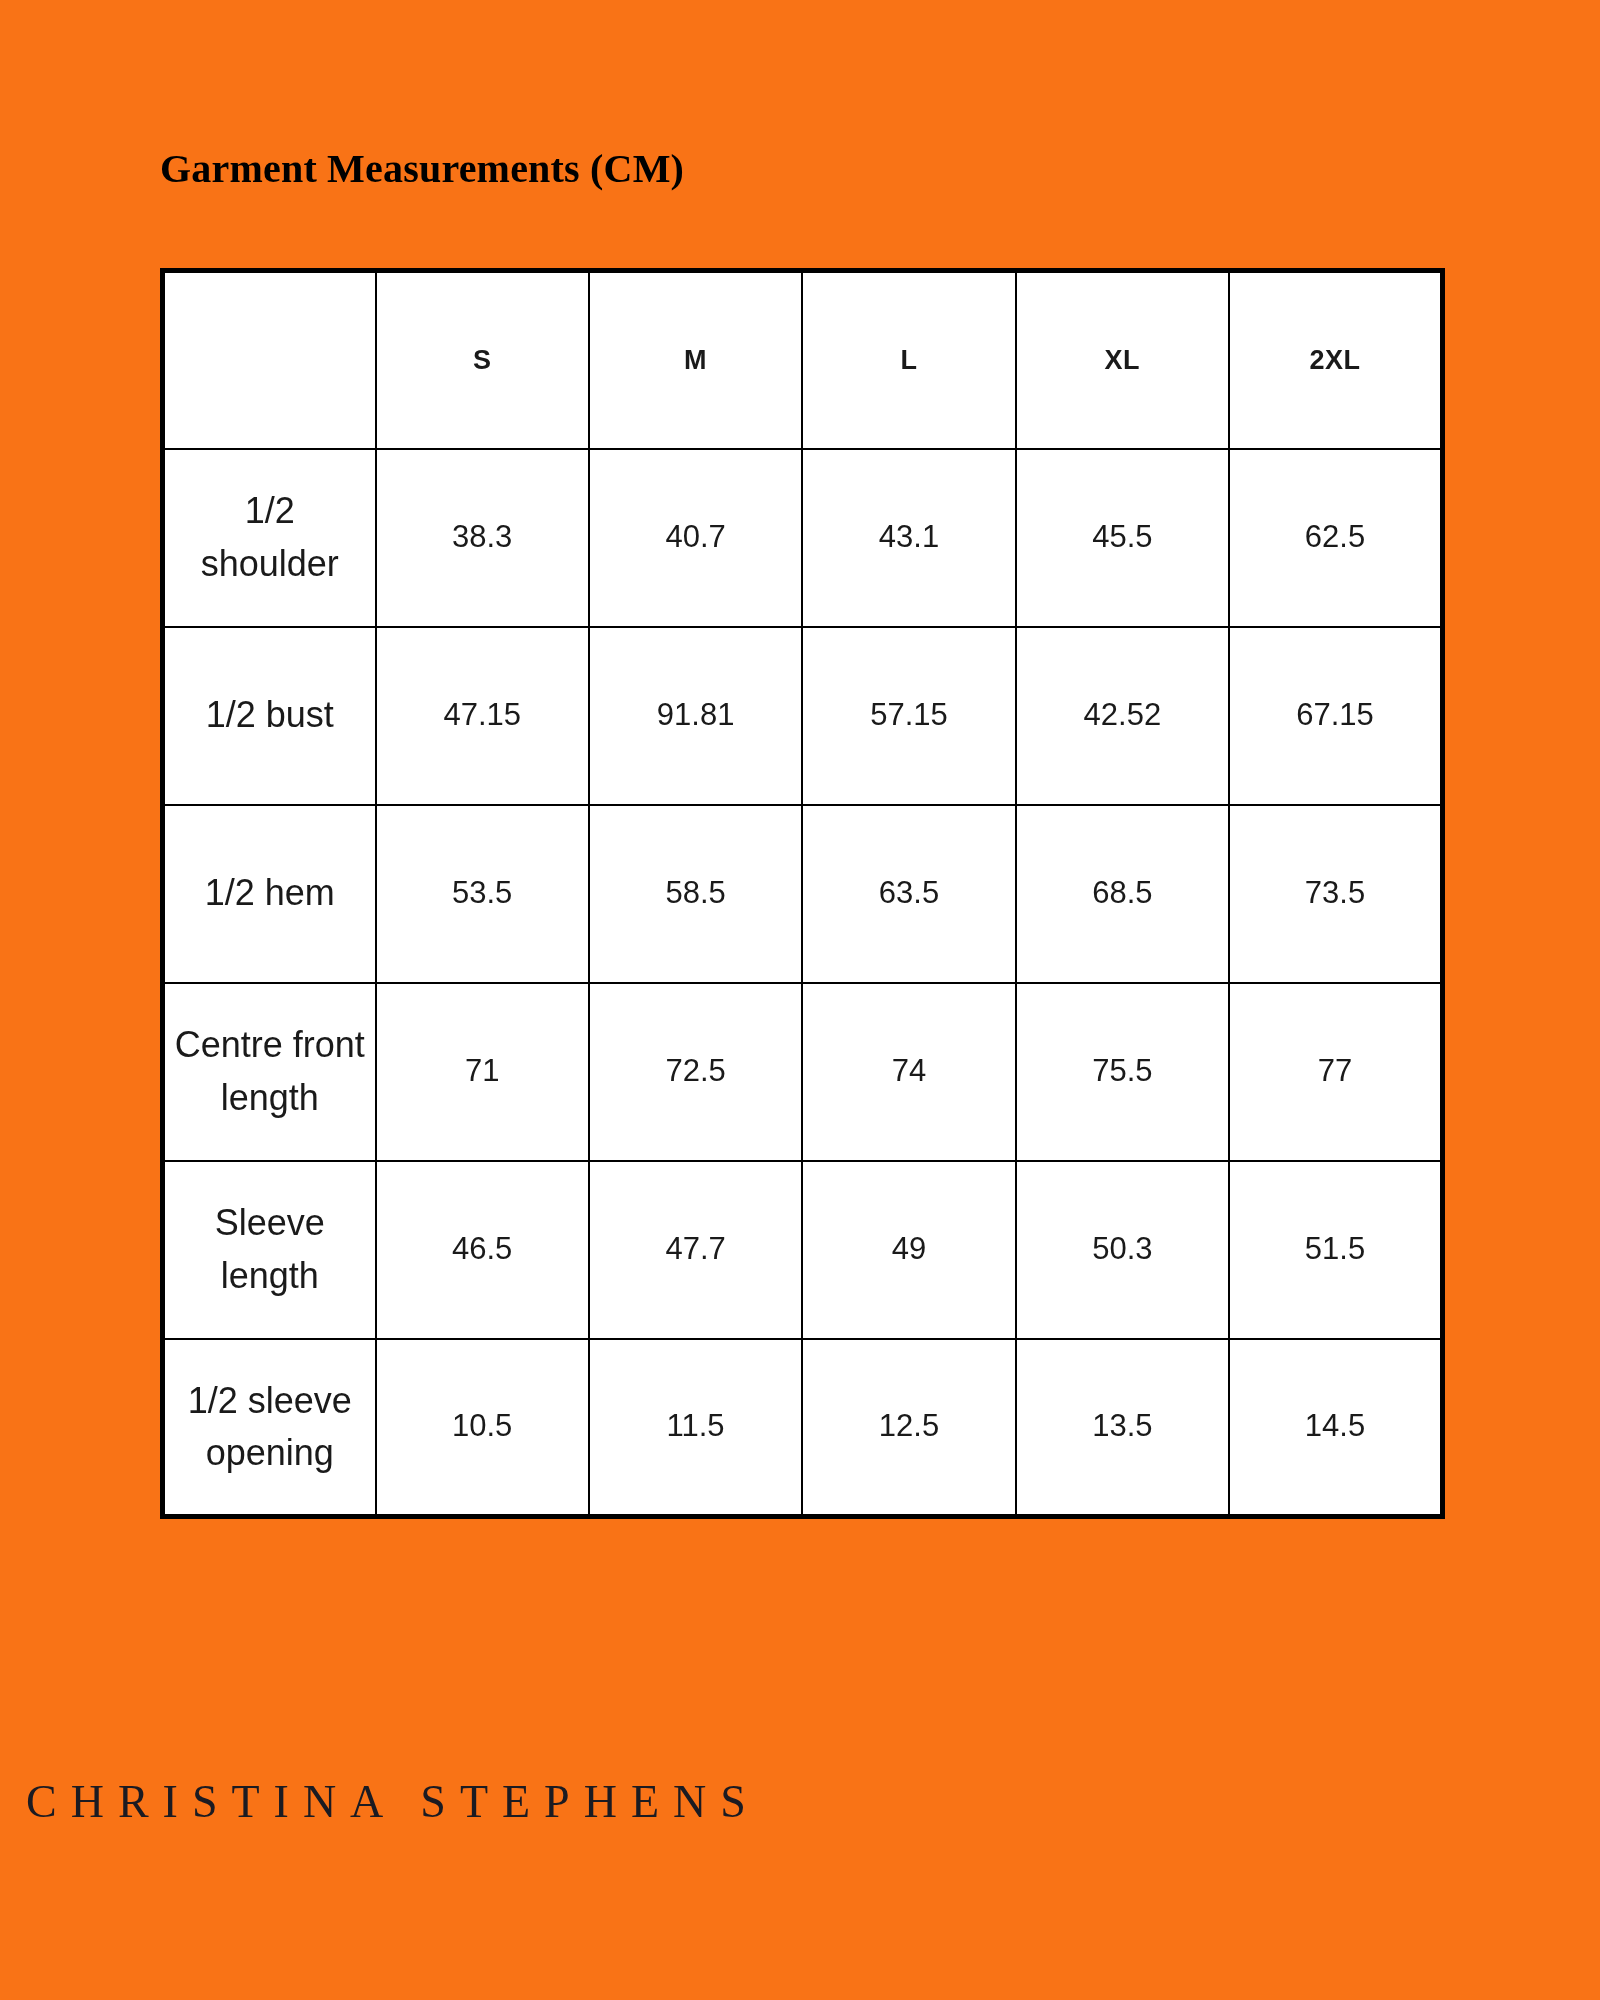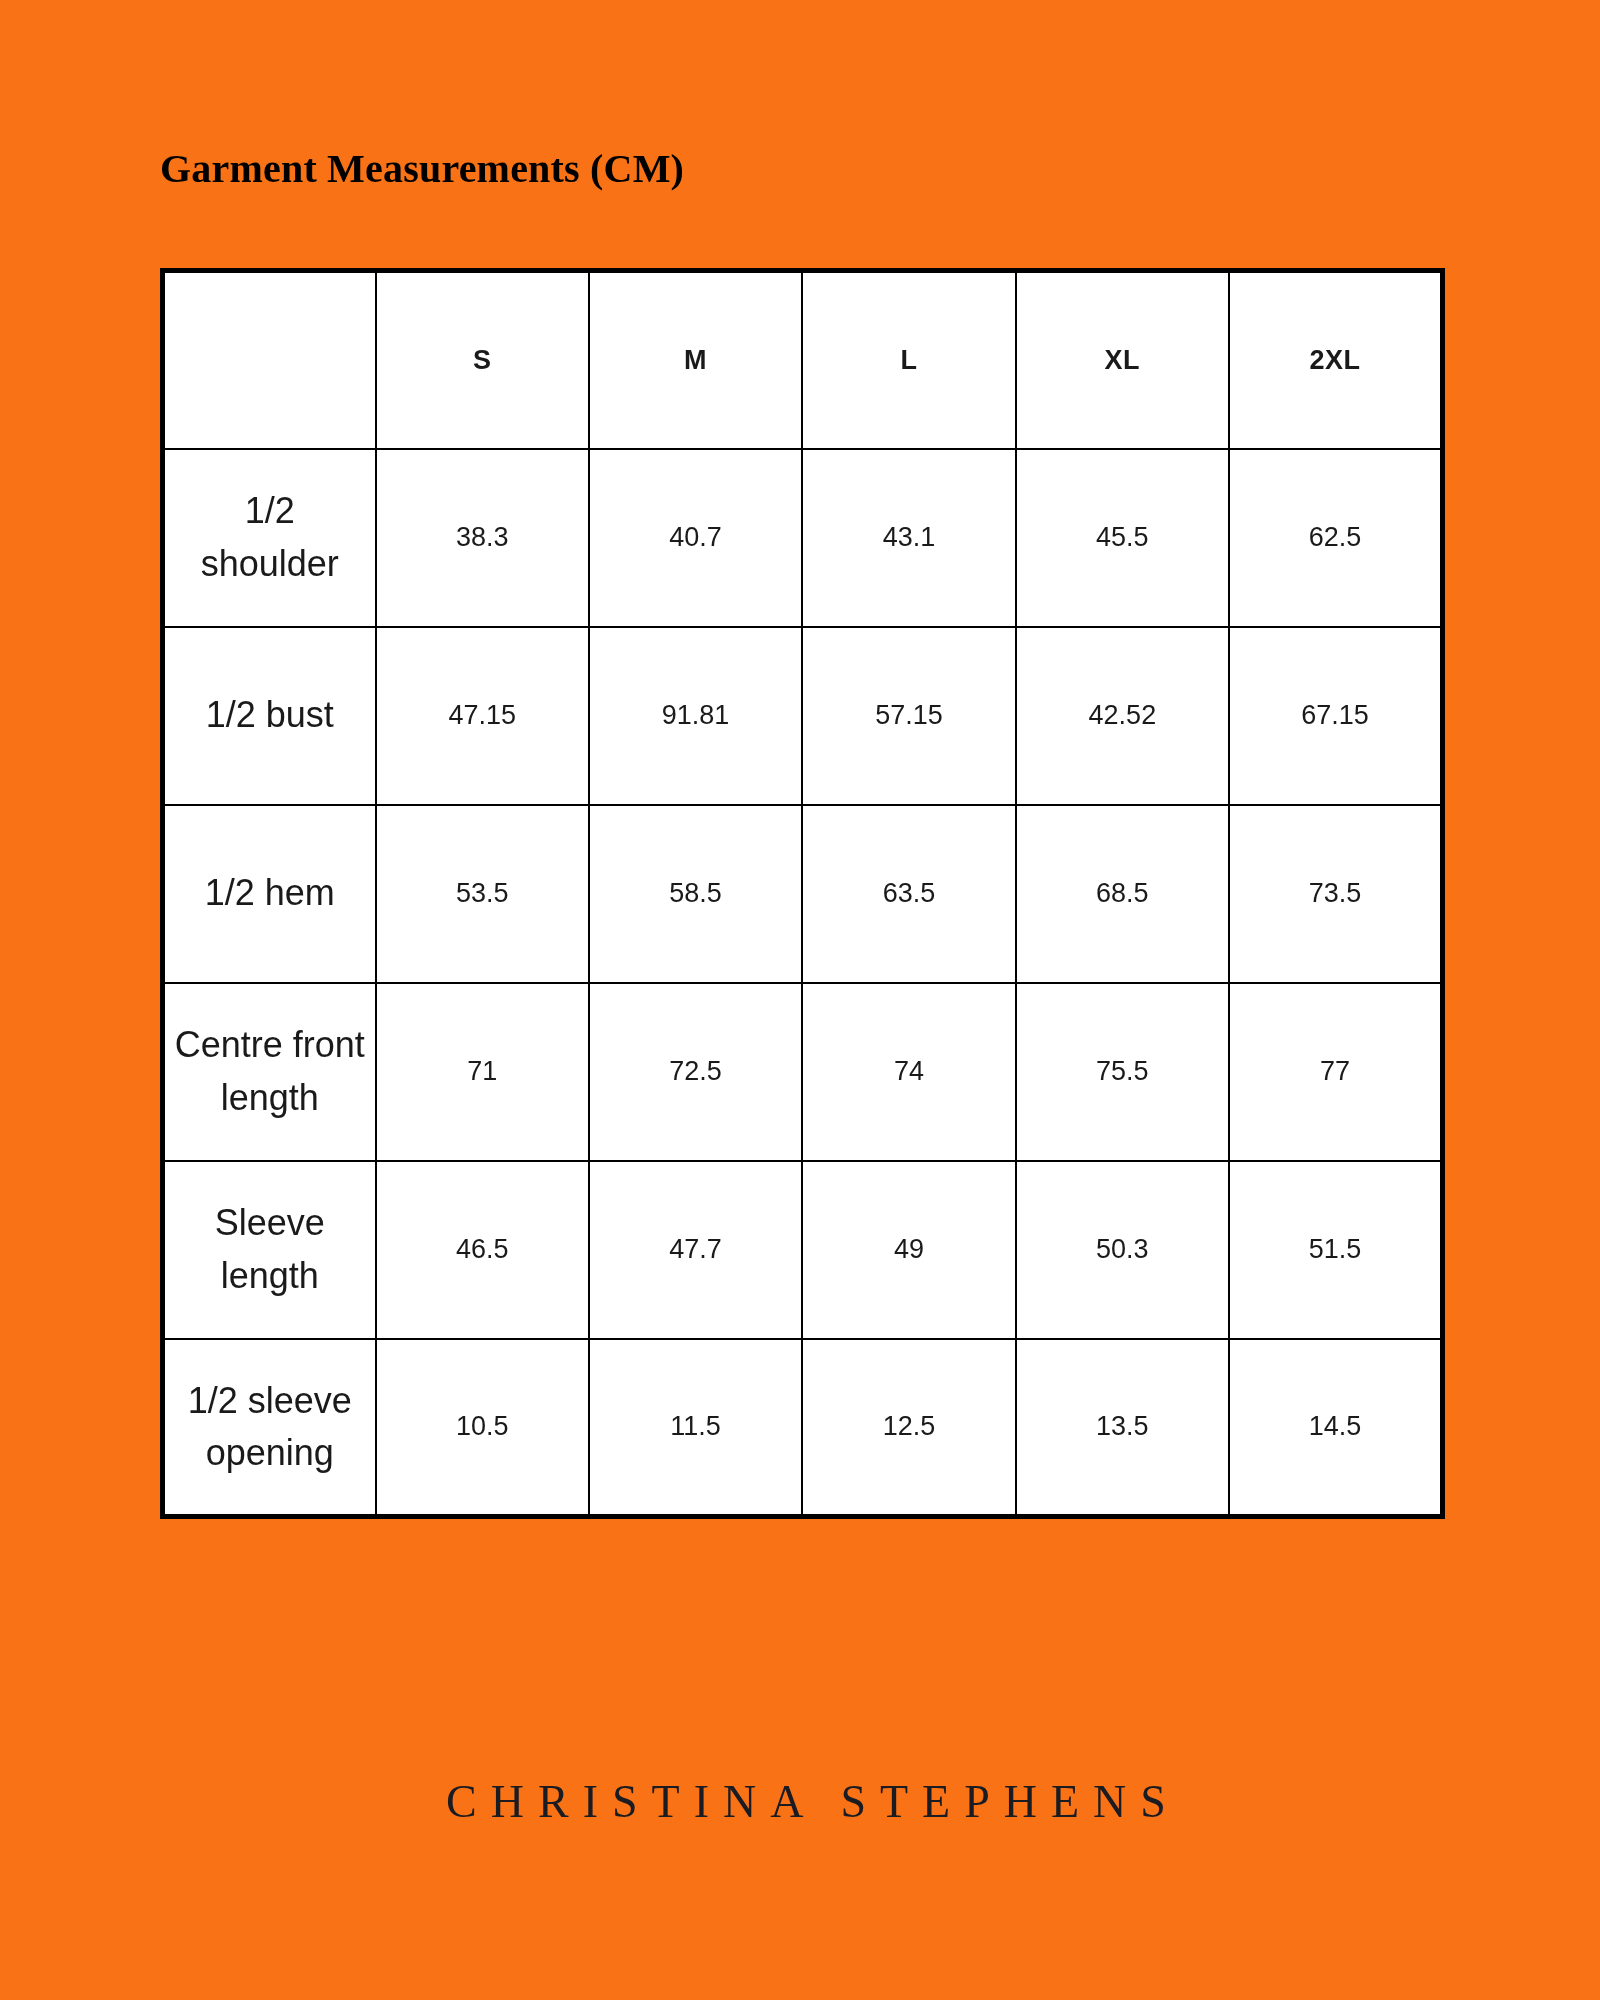--- a/index.html
+++ b/index.html
@@ -69,37 +69,36 @@
     height: 178px;
     font-size: 27px;
     font-weight: bold;
     letter-spacing: 0.5px;
   }
 
   table.measurements thead th.corner-cell { font-size: 0; }
 
   table.measurements tbody td {
     height: 178px;
-    font-size: 27px;
+    font-size: 31px;
     font-weight: normal;
     line-height: 1.45;
   }
 
   table.measurements tbody td.row-label {
     font-size: 36px;
     line-height: 1.45;
   }
 
   
   .brand {
     position: absolute;
     left: 0;
     right: 0;
     top: 1775px;
-    text-align: center;
     font-family: "Liberation Serif", "DejaVu Serif", serif;
     font-weight: normal;
     font-size: 46px;
     letter-spacing: 14px;
     text-indent: 14px;
     color: #1b1b22;
     white-space: nowrap;
     padding-left: 12px;
   }
 </style>

